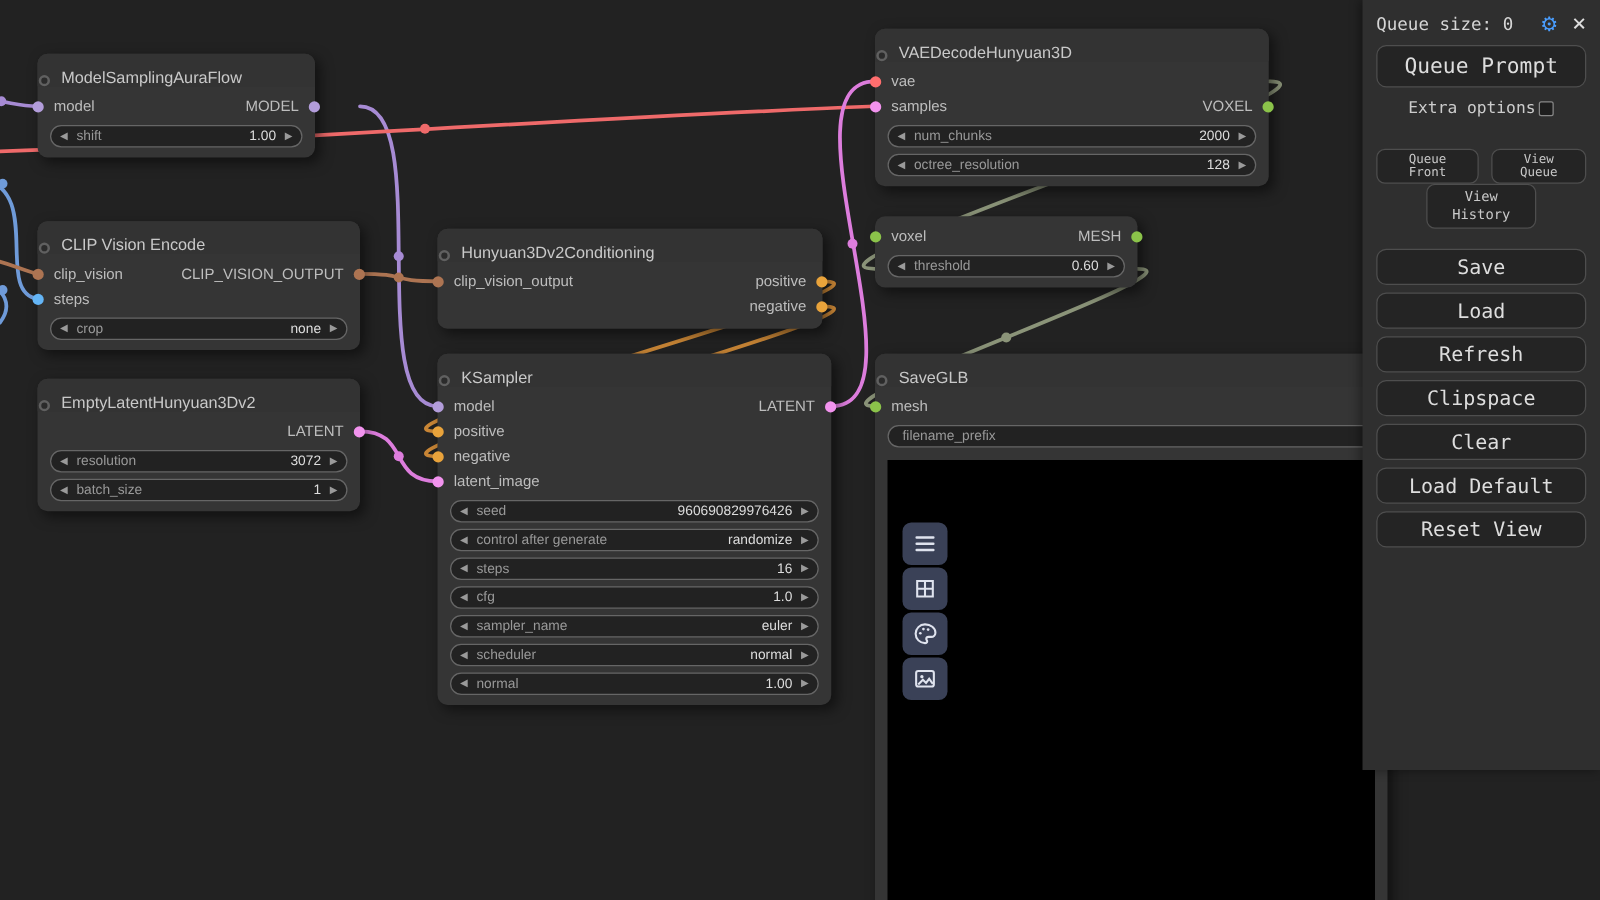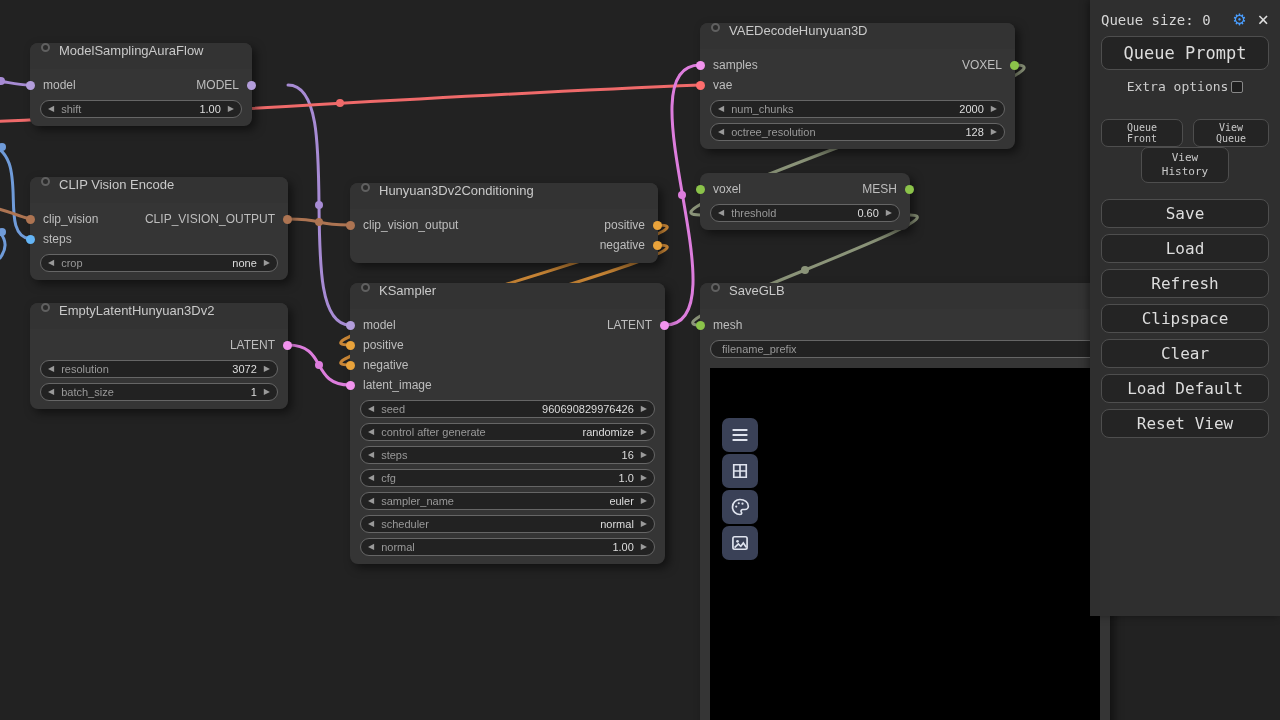--- a/index.html
+++ b/index.html
@@ -1,21 +1,21 @@
 <!DOCTYPE html>
 <html><head>
 <meta charset="utf-8">
 <style>
   *{margin:0;padding:0;box-sizing:border-box}
   html,body{width:1280px;height:720px;overflow:hidden}
   body{background:#222;font-family:"Liberation Sans",sans-serif;position:relative}
   #graph-canvas{position:absolute;inset:0;z-index:0}
   #wires{position:absolute;left:0;top:0;width:1280px;height:720px;z-index:1}
   .node{position:absolute;z-index:2;background:#353535;border-radius:8px;box-shadow:4px 4px 10px rgba(0,0,0,.5);color:#b8b8b8}
-  .node-title{height:26px;display:flex;align-items:flex-start;gap:9px;padding:0 11px;background:#333;border-radius:8px 8px 0 0;color:#c9c9c9;font-size:13px;white-space:nowrap}
+  .node-title{height:26px;display:flex;align-items:flex-end;gap:9px;padding:0 1px;background:#333;border-radius:8px 8px 0 0;color:#c9c9c9;font-size:13px;white-space:nowrap}
   .collapse-dot{width:9px;height:9px;border-radius:50%;border:2px solid #606060;background:#2b2b2b;flex:none}
   .node-body{padding:6px 0 8px}
   .slot-row{position:relative;height:20px;display:flex;align-items:center;padding:0 13px;font-size:12px;color:#bdbdbd}
   .sl{margin-right:auto}
   .sr{margin-left:auto}
   .dot{position:absolute;width:9px;height:9px;border-radius:50%;top:5.5px}
   .dot.in{left:-4px}
   .dot.out{right:-4px}
   .widget{height:18px;margin:5px 10px 0;background:#222;border:1px solid #666;border-radius:10px;display:flex;align-items:center;padding:0 7px;font-size:11px;white-space:nowrap}
   .arr{color:#9a9a9a;font-size:8px;flex:none;line-height:1}
@@ -228,28 +228,28 @@
   </div>
 </div>
 
 <div class="node" style="left:700px;top:23px;width:315px">
   <div class="node-title">
     <span class="collapse-dot"></span>
     <span>VAEDecodeHunyuan3D</span>
   </div>
   <div class="node-body">
     <div class="slot-row">
+      <span class="dot in" style="background:#ff6e6e"></span>
+      <span class="sl">vae</span>
+    </div>
+    <div class="slot-row">
       <span class="dot in" style="background:#f293ee"></span>
       <span class="sl">samples</span>
       <span class="sr">VOXEL</span>
       <span class="dot out" style="background:#8bc34a"></span>
-    </div>
-    <div class="slot-row">
-      <span class="dot in" style="background:#ff6e6e"></span>
-      <span class="sl">vae</span>
     </div>
     <div class="widget">
       <span class="arr">◀</span>
       <span class="wname">num_chunks</span>
       <span class="wval">2000</span>
       <span class="arr">▶</span>
     </div>
     <div class="widget">
       <span class="arr">◀</span>
       <span class="wname">octree_resolution</span>

